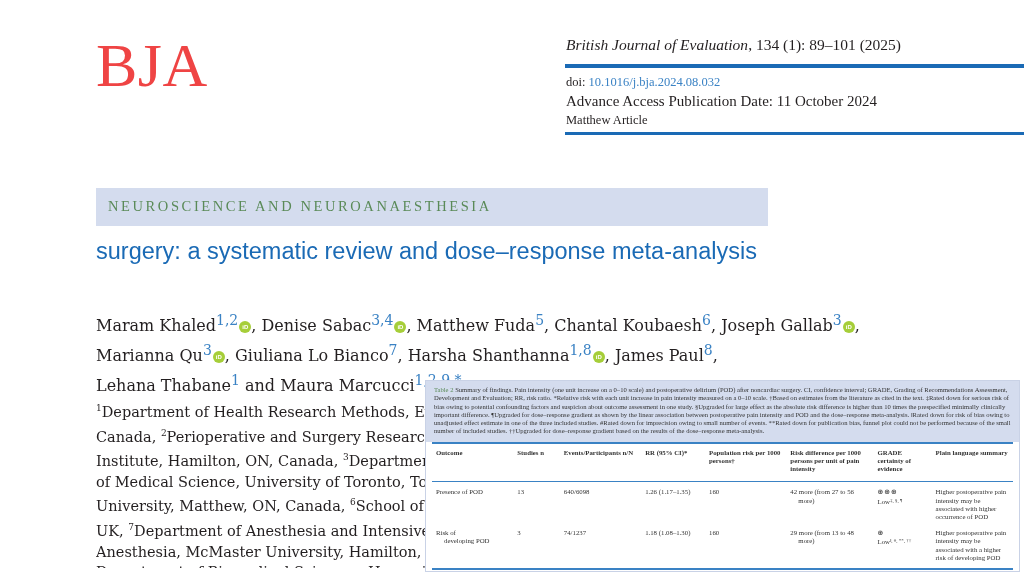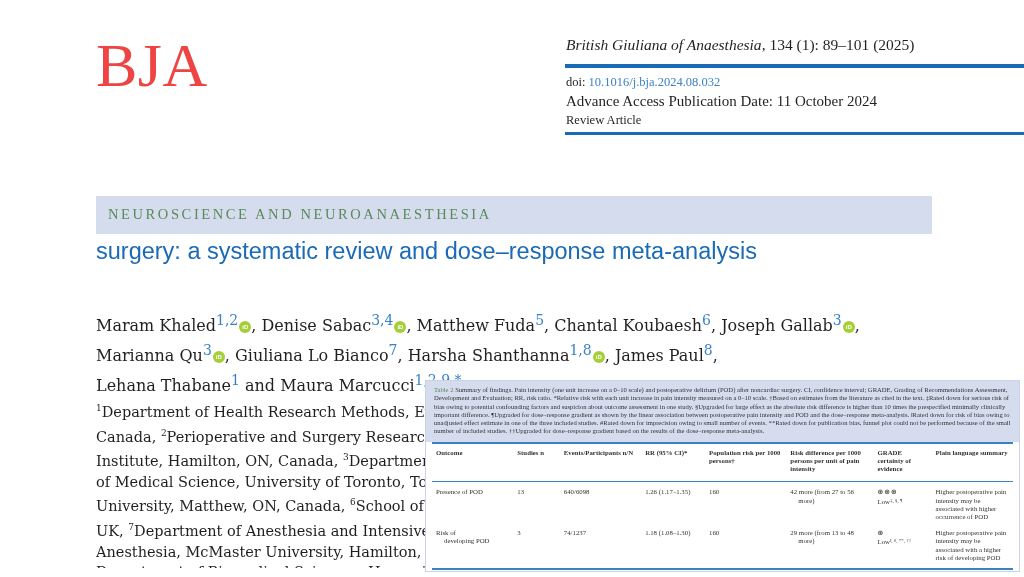--- a/index.html
+++ b/index.html
@@ -20,21 +20,21 @@
     .journal-line .jname { font-style: italic; }
     .rule-top { position: absolute; left: 565px; top: 64px; width: 459px; height: 4px; background: #1a6ab5; }
     .doi-line { position: absolute; left: 566px; top: 75px; font-family: "Liberation Serif", serif; font-size: 12.5px; white-space: nowrap; }
     .doi-line .doi-label { font-weight: normal; }
     .doi-line .doi-link { color: #3a82c4; }
     .pubdate { position: absolute; left: 566px; top: 93px; font-family: "Liberation Serif", serif; font-size: 15px; white-space: nowrap; }
     .articletype { position: absolute; left: 566px; top: 113px; font-family: "Liberation Serif", serif; font-size: 12.5px; white-space: nowrap; }
     .rule-bottom { position: absolute; left: 565px; top: 132px; width: 459px; height: 3px; background: #1a6ab5; }
 
     .section-band {
-      position: absolute; left: 96px; top: 196px; width: 836px; height: 38px;
+      position: absolute; left: 96px; top: 188px; width: 672px; height: 38px;
       background: #d4dcee;
     }
     .section-band span {
       position: absolute; left: 12px; top: 10px;
       font-family: "Liberation Serif", serif; font-size: 14.5px; letter-spacing: 2.6px;
       color: #5a8a58;
     }
 
     .title {
       position: absolute; left: 96px; top: 236px; width: 860px;
@@ -83,25 +83,25 @@
     table.sof sup { font-size: 5px; vertical-align: 2px; font-weight: normal; }
     .indent2 { padding-left: 8px; display: block; }
     .grade-circles { letter-spacing: 1px; }
     .bottom-rule { height: 2px; background: #3a82c4; margin: 4px 6px 0 6px; }
   </style>
 </head>
 <body>
 
 <div class="logo">BJA</div>
 
-<div class="journal-line"><span class="jname">British Giuliana of Anaesthesia</span><span>, 134 (1): 89–101 (2025)</span></div>
+<div class="journal-line"><span class="jname">British Journal of Evaluation</span><span>, 134 (1): 89–101 (2025)</span></div>
 <div class="rule-top"></div>
 <div class="doi-line"><span class="doi-label">doi:</span> <span class="doi-link">10.1016/j.bja.2024.08.032</span></div>
 <div class="pubdate">Advance Access Publication Date: 11 October 2024</div>
-<div class="articletype">Review Article</div>
+<div class="articletype">Matthew Article</div>
 <div class="rule-bottom"></div>
 
 <div class="section-band">
     <span>NEUROSCIENCE AND NEUROANAESTHESIA</span>
   </div>
 
 <div class="title">
   <div>surgery: a systematic review and dose–response meta-analysis</div>
 </div>
 

